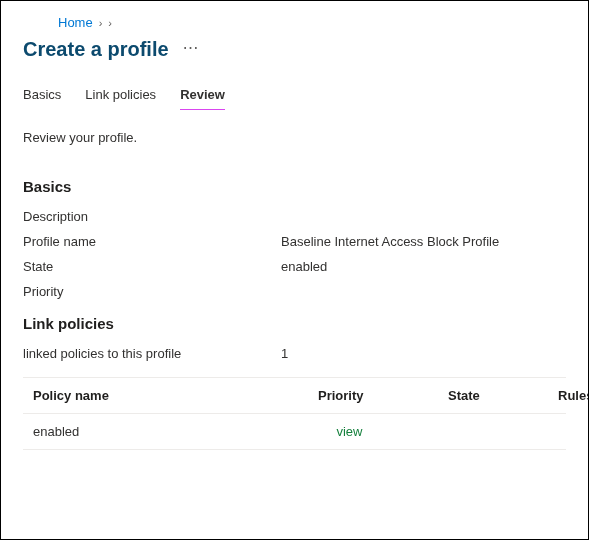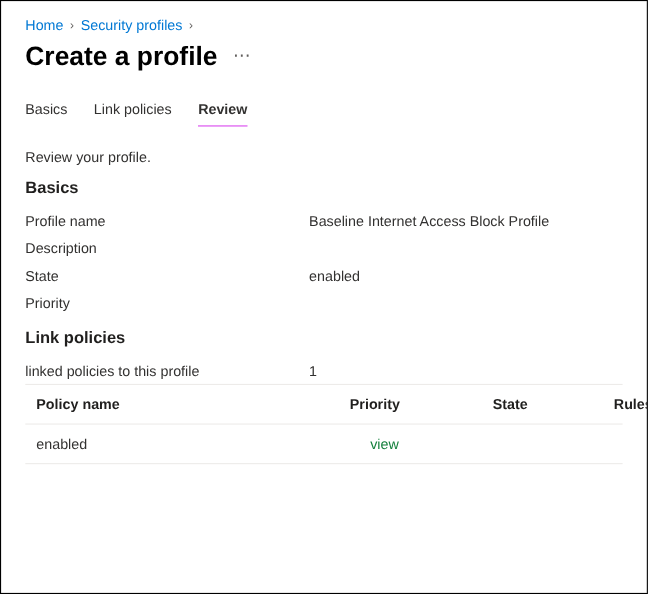--- a/index.html
+++ b/index.html
@@ -16,40 +16,41 @@
       height: 540px;
       border: 1px solid #000;
       padding: 14px 22px;
     }
     .breadcrumb {
       display: flex;
       align-items: center;
       gap: 6px;
       font-size: 13px;
       margin-bottom: 8px;
+      margin-left: 35px;
     }
     .breadcrumb a {
       color: #0078d4;
       text-decoration: none;
       cursor: pointer;
     }
     .breadcrumb .chevron {
       color: #605e5c;
       font-size: 11px;
     }
     .title-row {
       display: flex;
       align-items: center;
       gap: 14px;
       margin-bottom: 26px;
     }
     .page-title {
-      font-size: 24px;
+      font-size: 20px;
       font-weight: 600;
-      color: #000000;
+      color: #0c4a6e;
     }
     .more-icon {
       font-size: 16px;
       color: #605e5c;
       cursor: pointer;
       letter-spacing: 1px;
       padding-bottom: 4px;
     }
     .tabs {
       display: flex;
@@ -63,21 +64,21 @@
       cursor: pointer;
       border-bottom: 2px solid transparent;
     }
     .tab.active {
       font-weight: 600;
       border-bottom: 1px solid #d946ef;
     }
     .review-text {
       font-size: 13px;
       color: #323130;
-      margin-bottom: 12px;
+      margin-bottom: 33px;
     }
     .section-heading {
       font-size: 15px;
       font-weight: 700;
       color: #201f1e;
       margin-bottom: 14px;
     }
     .kv-row {
       display: flex;
       margin-bottom: 10px;
@@ -91,21 +92,21 @@
     .kv-value {
       flex: 1;
     }
     .basics-section {
       margin-bottom: 16px;
     }
     .link-policies-section {
       margin-bottom: 10px;
     }
     .linked-count-row {
-      margin-bottom: 4px;
+      margin-bottom: 16px;
     }
     .policy-table {
       width: 100%;
     }
     .policy-table .thead,
     .policy-table .trow {
       display: flex;
       padding: 10px 10px;
       font-size: 13px;
     }
@@ -139,46 +140,45 @@
       color: #15803d;
       cursor: pointer;
     }
   </style>
 </head>
 <body>
 
 <div class="breadcrumb">
   <a>Home</a>
   <span class="chevron">›</span>
-  <a>Security profiles</a>
   <span class="chevron">›</span>
 </div>
 
 <div class="title-row">
   <h1 class="page-title">Create a profile</h1>
   <span class="more-icon">⋯</span>
 </div>
 
 <div class="tabs">
   <div class="tab">Basics</div>
   <div class="tab">Link policies</div>
   <div class="tab active">Review</div>
 </div>
 
 <div class="review-text">Review your profile.</div>
 
 <div class="basics-section">
   <div class="section-heading">Basics</div>
   <div class="kv-row">
+    <div class="kv-label">Description</div>
+    <div class="kv-value"></div>
+  </div>
+  <div class="kv-row">
     <div class="kv-label">Profile name</div>
     <div class="kv-value">Baseline Internet Access Block Profile</div>
-  </div>
-  <div class="kv-row">
-    <div class="kv-label">Description</div>
-    <div class="kv-value"></div>
   </div>
   <div class="kv-row">
     <div class="kv-label">State</div>
     <div class="kv-value">enabled</div>
   </div>
   <div class="kv-row">
     <div class="kv-label">Priority</div>
   </div>
 </div>
 

